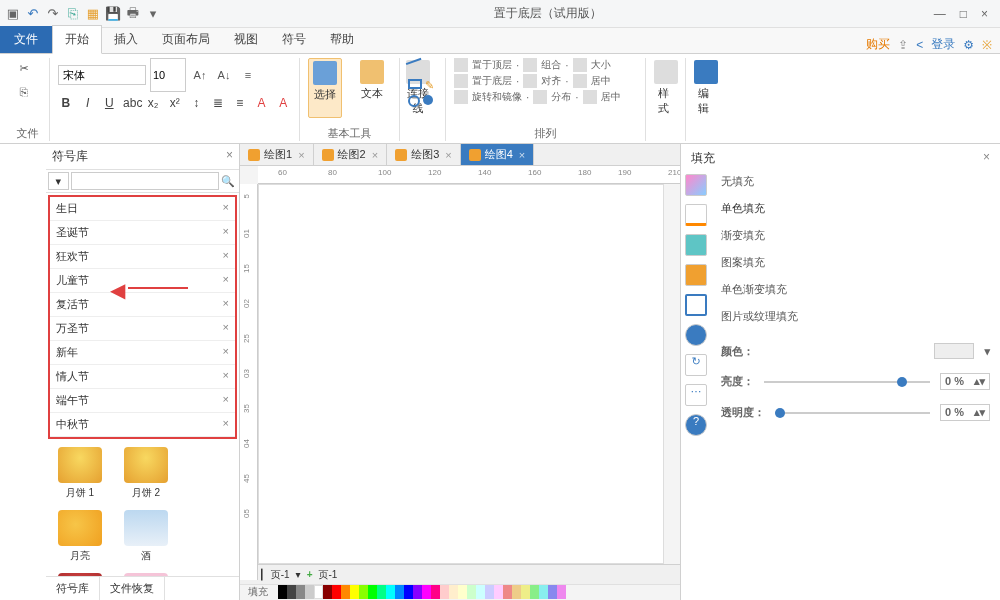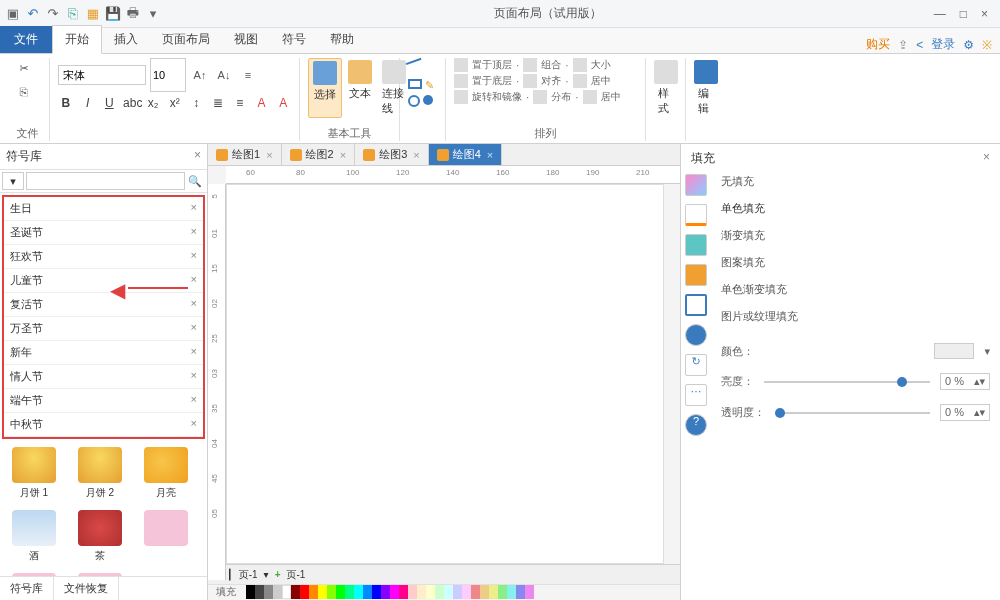--- a/index.html
+++ b/index.html
@@ -20,30 +20,30 @@
 .ribbon { height:90px; background:#fff; border-bottom:1px solid #d0d0d0; display:flex; padding:4px 6px 2px; }
 .rgroup { border-right:1px solid #e0e0e0; padding:0 8px; display:flex; flex-direction:column; justify-content:space-between; }
 .rgroup .lbl { text-align:center; font-size:11px; color:#666; padding-top:2px; }
 .fbtns { display:flex; flex-direction:column; gap:4px; }
 .ic { width:20px; height:20px; display:flex; align-items:center; justify-content:center; color:#555; cursor:pointer; }
 .fontrow { display:flex; gap:4px; align-items:center; margin-bottom:4px; }
 .fontsel { width:88px; height:20px; border:1px solid #ccc; font-size:11px; padding:0 4px; }
 .sizesel { width:36px; height:20px; border:1px solid #ccc; font-size:11px; padding:16px 2px; }
 .fontbtns { display:flex; gap:6px; align-items:center; }
 .fontbtns span { font-size:12px; cursor:pointer; color:#444; width:16px; text-align:center; }
-.vbtngroup { display:flex; gap:2px; }
+.vbtngroup { display:flex; gap:14px;text-align:center; }
 .vbtn { display:flex; flex-direction:column; align-items:center; padding:2px 4px; cursor:pointer; }
 .vbtn.sel { background:#fde9c8; border:1px solid #f0c070; border-radius:2px; }
 .vbtn .vicon { width:24px; height:24px; background:#ddd; border-radius:2px; margin-bottom:2px; }
 .smallrows { display:flex; flex-direction:column; gap:2px; font-size:10px; color:#666; }
 .smallrows div { display:flex; gap:4px; cursor:pointer; align-items:center; }
 .smallrows .si { width:14px; height:14px; background:#ddd; }
 
 .workarea { display:flex; height:456px; }
-.leftpanel { width:208px; border-right:1px solid #d0d0d0; display:flex; flex-direction:column; }
+.leftpanel { width:240px; border-right:1px solid #d0d0d0; display:flex; flex-direction:column;padding-left:46px; }
 .lphead { display:flex; justify-content:space-between; padding:4px 6px; border-bottom:1px solid #e0e0e0; font-size:12px; }
 .lphead .x { cursor:pointer; color:#888; }
 .lpsearch { display:flex; padding:2px; border-bottom:1px solid #e0e0e0; }
 .lpsearch .dd { width:22px; border:1px solid #ccc; margin-right:2px; display:flex; align-items:center; justify-content:center; }
 .lpsearch input { flex:1; border:1px solid #ccc; padding:2px; font-size:11px; }
 .lpsearch .sbtn { width:20px; display:flex; align-items:center; justify-content:center; color:#3a7bc0; cursor:pointer; }
 .catlist { border:2px solid #e04040; margin:2px; }
 .catitem { display:flex; justify-content:space-between; padding:4px 6px; border-bottom:1px solid #eee; font-size:11px; cursor:pointer; }
 .catitem .cx { color:#888; }
 .arrow { position:absolute; left:110px; top:278px; color:#e04040; font-size:20px; pointer-events:none; }
@@ -77,40 +77,40 @@
 .colorbar { height:16px; display:flex; padding-left:38px; border-top:1px solid #e0e0e0; }
 .colorbar span{ width:9px; height:14px;}
 .fillpanel { width:320px; border-left:1px solid #d0d0d0; background:#fff; padding:6px 10px; position:relative; }
 .fphead { display:flex; justify-content:space-between; font-size:12px; padding-bottom:6px; }
 .fphead .x { cursor:pointer; color:#888; }
 .fpside { position:absolute; left:0; top:30px; width:30px; display:flex; flex-direction:column; gap:8px; align-items:center; }
 .fpside div { width:22px; height:22px; border:1px solid #ccc; cursor:pointer; border-radius:2px; }
 .fplist { margin-left:30px; display:flex; flex-direction:column; gap:10px; font-size:11px; color:#555; }
 .fplist div { cursor:pointer; padding:1px 0; }
 .fpctl { margin-left:30px; margin-top:18px; display:flex; flex-direction:column; gap:14px; font-size:11px; color:#666; }
-.fprow { display:flex; align-items:center; gap:10px; }
+.fprow { display:flex; align-items:center; gap:10px;font-weight:bold; }
 .fprow .sld { flex:1; height:2px; background:#ccc; position:relative; }
 .fprow .sld .h { position:absolute; width:10px; height:10px; background:#3a7bc0; border-radius:50%; top:-4px; }
 .fprow .val { width:50px; border:1px solid #ccc; padding:1px 4px; display:flex; justify-content:space-between; }
 </style>
 </head>
 <body>
 
 <div class="titlebar">
   <div class="qat">
     <span>▣</span>
     <span style="color:#3a7bc0">↶</span>
     <span>↷</span>
     <span style="color:#4a9">⎘</span>
     <span style="color:#e6a030">▦</span>
     <span style="color:#3a7bc0">💾</span>
     <span>🖶</span>
     <span>▾</span>
   </div>
-  <div class="ttl">页面布局（试用版）</div>
+  <div class="ttl">置于底层（试用版）</div>
   <div class="winbtns">
     <span>—</span>
     <span>□</span>
     <span>×</span>
   </div>
 </div>
 
 <div class="tabbar">
   <div class="filetab">文件</div>
   <div class="rtab active">开始</div>

